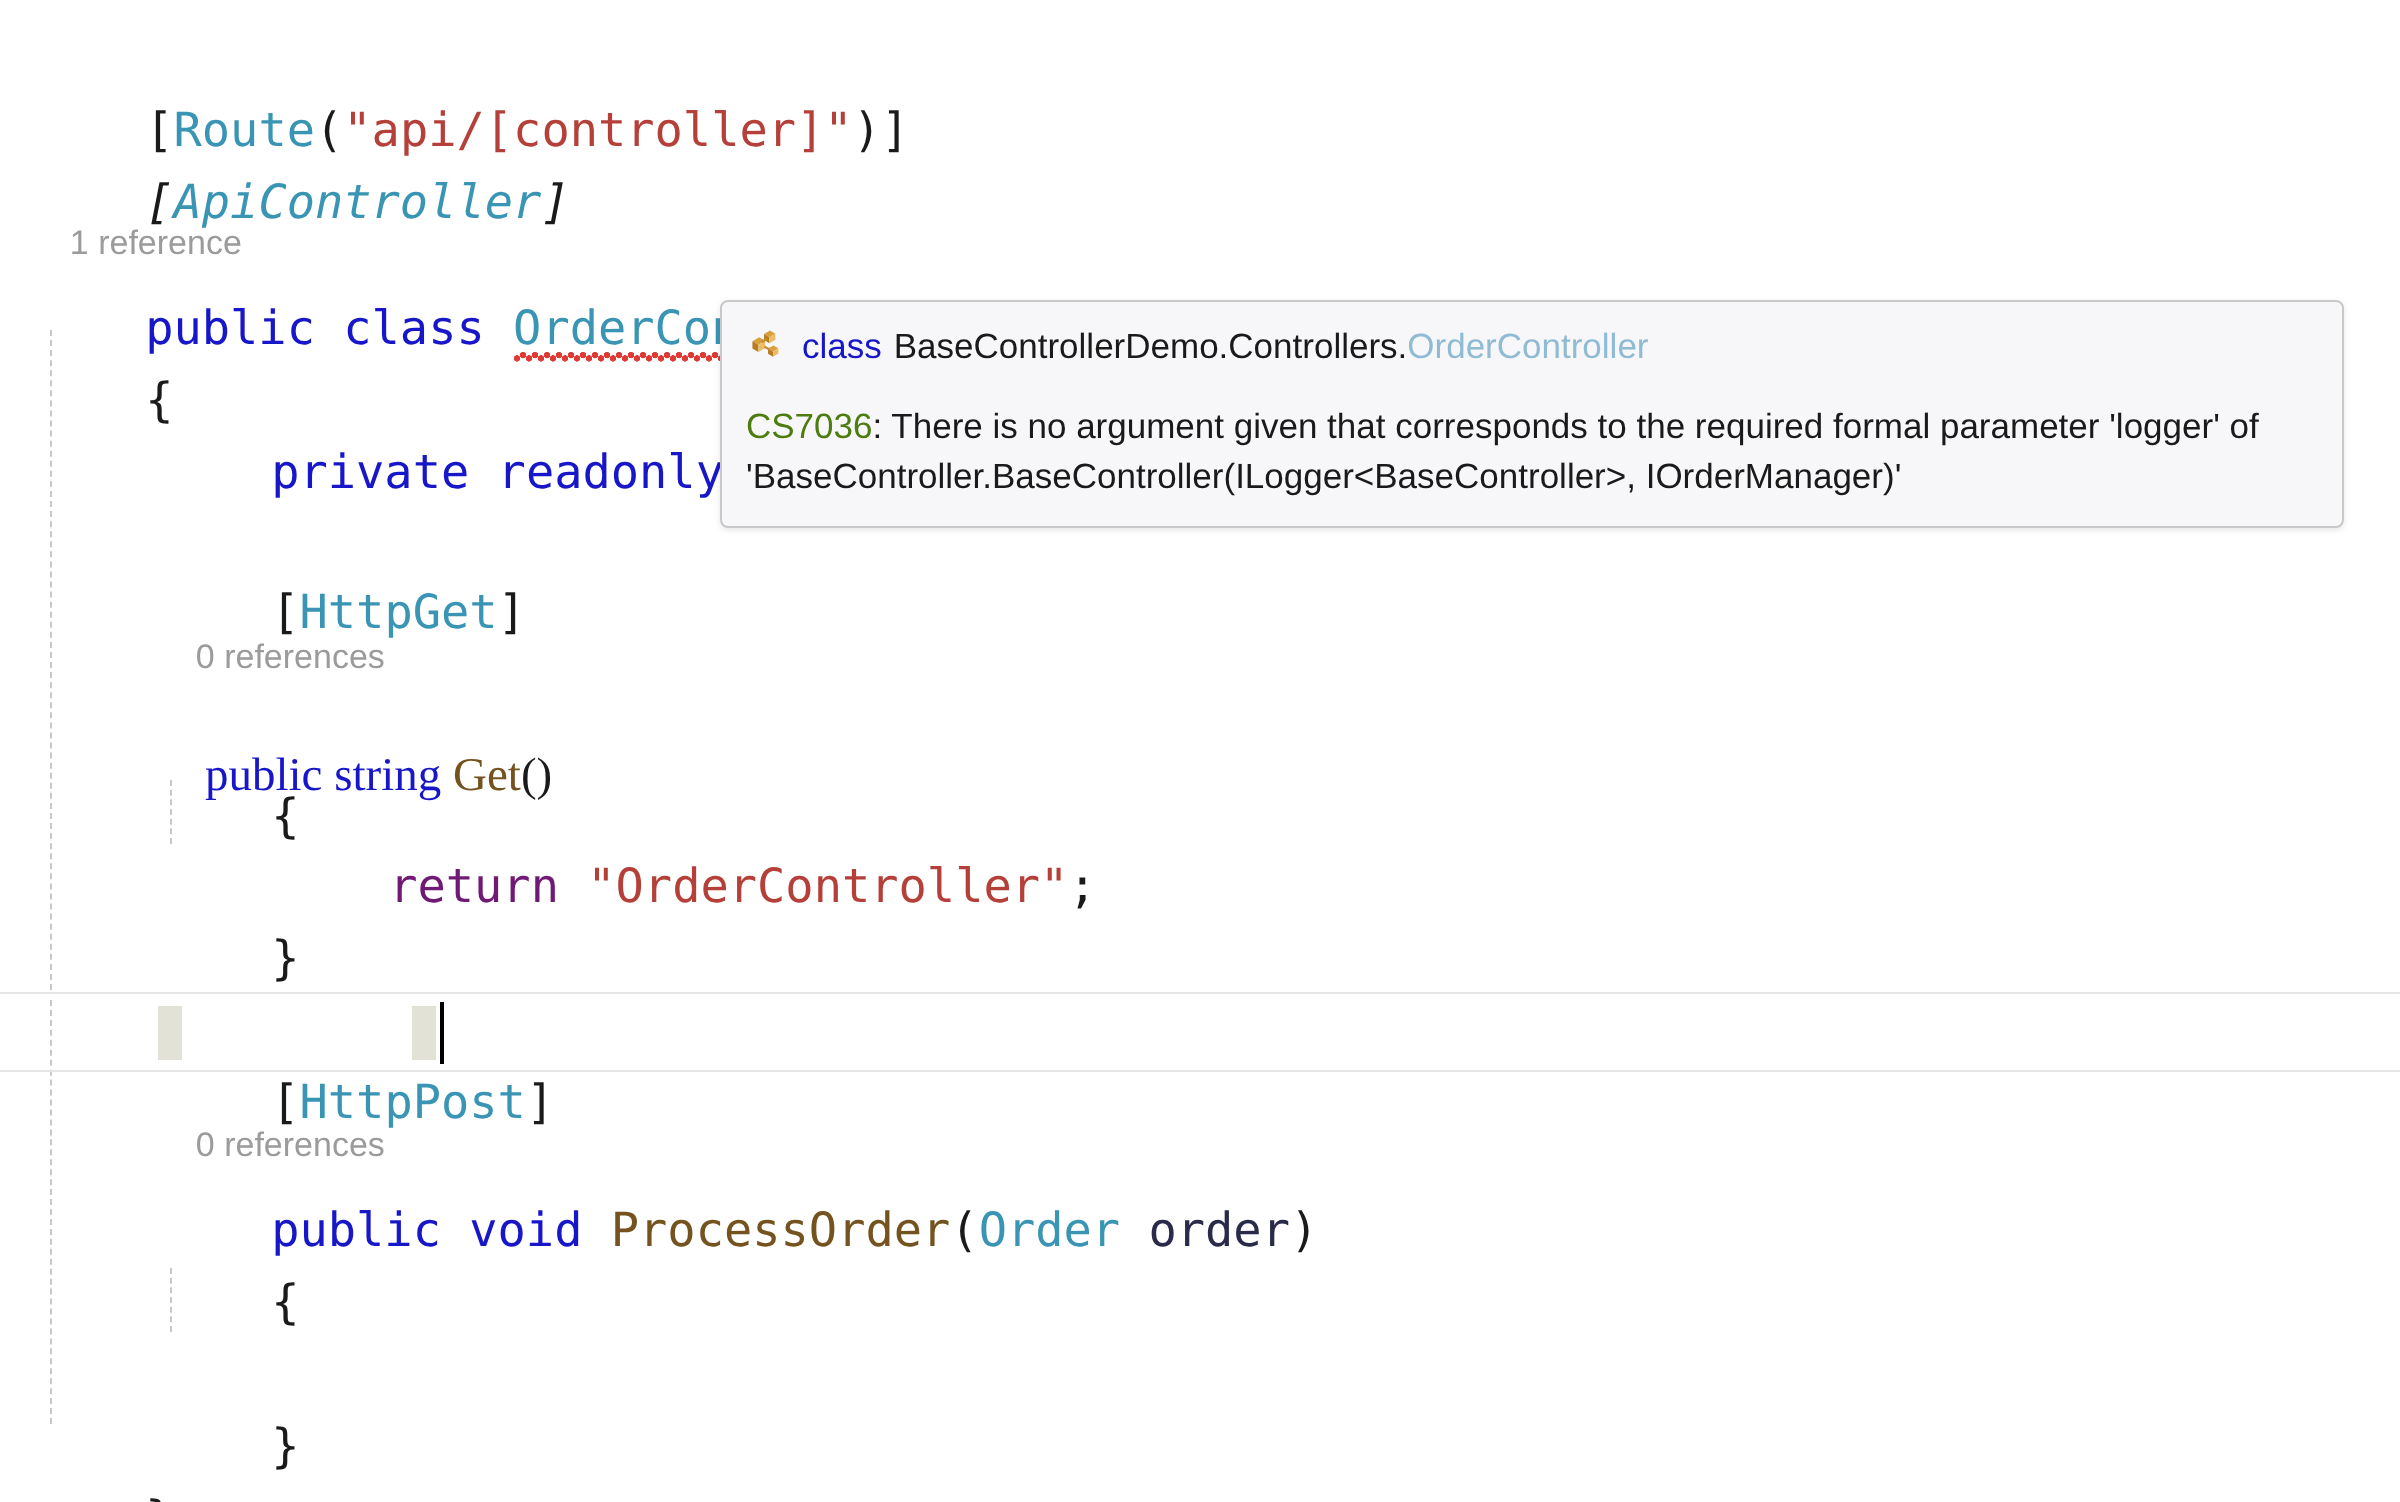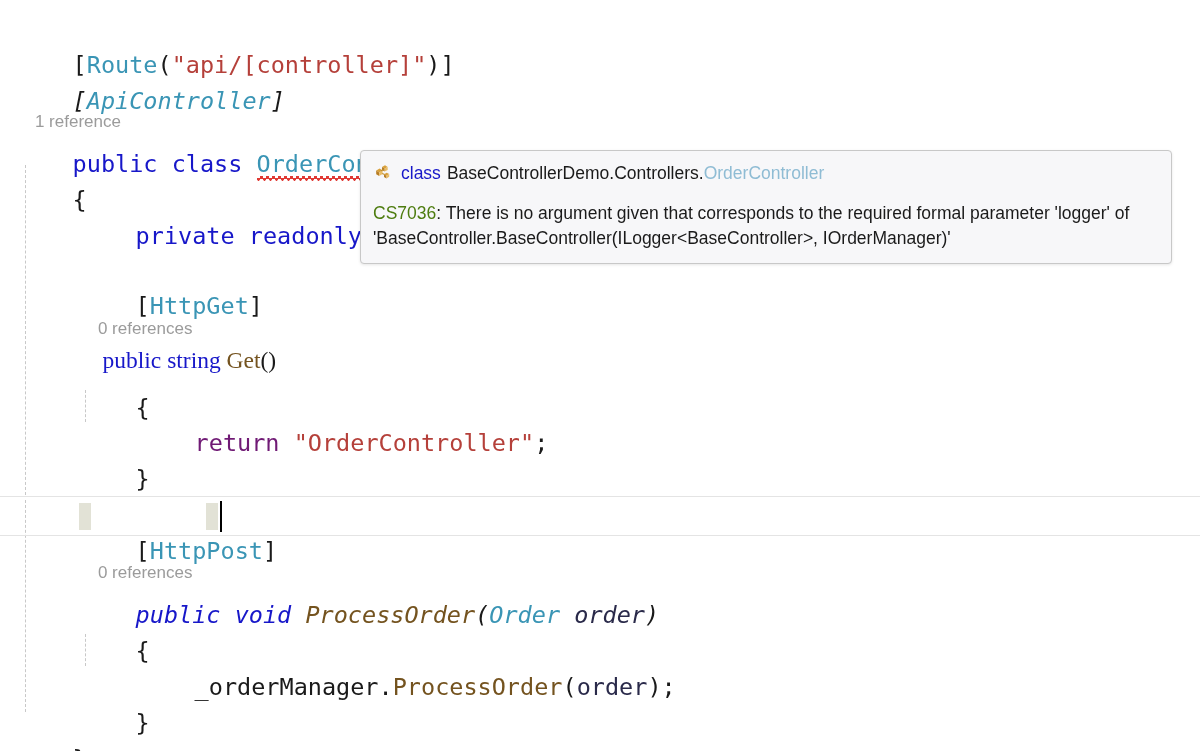--- a/index.html
+++ b/index.html
@@ -200,21 +200,21 @@
   </div>
 
   <div class="code-line" style="top:254px;">
     <span class="txt" style="padding-left:79px;"><span class="plain">[</span><span class="type">HttpGet</span><span class="plain">]</span></span>
   </div>
 
   <div class="codelens" style="top:293px;">
     <span class="txt" style="padding-left:79px;">0 references</span>
   </div>
 
-  <div class="code-line" style="top:308px;font-family:Liberation Serif, serif;">
+  <div class="code-line" style="top:336px;font-family:Liberation Serif, serif;">
     <span class="txt" style="padding-left:79px;"><span class="kw">public</span><span class="plain"> </span><span class="kw">string</span><span class="plain"> </span><span class="meth">Get</span><span class="plain">()</span></span>
   </div>
 
   <div class="code-line" style="top:356px;">
     <span class="txt" style="padding-left:79px;"><span class="plain">{</span></span>
   </div>
 
   <div class="code-line" style="top:391px;">
     <span class="txt" style="padding-left:138px;"><span class="kwret">return</span><span class="plain"> </span><span class="str">"OrderController"</span><span class="plain">;</span></span>
   </div>
@@ -225,30 +225,27 @@
 
   <div class="code-line" style="top:499px;">
     <span class="txt" style="padding-left:79px;"><span class="plain">[</span><span class="type">HttpPost</span><span class="plain">]</span></span>
   </div>
 
   <div class="codelens" style="top:537px;">
     <span class="txt" style="padding-left:79px;">0 references</span>
   </div>
 
   <div class="code-line" style="top:563px;">
-    <span class="txt" style="padding-left:79px;font-style:italic;"><span class="kw">public</span><span class="plain"> </span><span class="kw">void</span><span class="plain"> </span><span class="meth">ProcessOrder</span><span class="plain">(</span><span class="type">Order</span><span class="plain"> </span><span class="ident">order</span><span class="plain">)</span></span>
+    <span class="txt" style="padding-left:79px;"><span class="kw">public</span><span class="plain"> </span><span class="kw">void</span><span class="plain"> </span><span class="meth">ProcessOrder</span><span class="plain">(</span><span class="type">Order</span><span class="plain"> </span><span class="ident">order</span><span class="plain">)</span></span>
   </div>
 
   <div class="code-line" style="top:599px;">
     <span class="txt" style="padding-left:79px;"><span class="plain">{</span></span>
   </div>
 
-  <div class="code-line" style="top:635px;">
-    <span class="txt" style="padding-left:138px;"><span class="plain">_orderManager</span><span class="plain">.</span><span class="meth">ProcessOrder</span><span class="plain">(</span><span class="ident">order</span><span class="plain">)</span><span class="plain">;</span></span>
-  </div>
 
   <div class="code-line" style="top:671px;">
     <span class="txt" style="padding-left:79px;"><span class="plain">}</span></span>
   </div>
 
   <div class="code-line" style="top:707px;">
     <span class="txt"><span class="plain">}</span></span>
   </div>
 
   <div id="tooltip">

